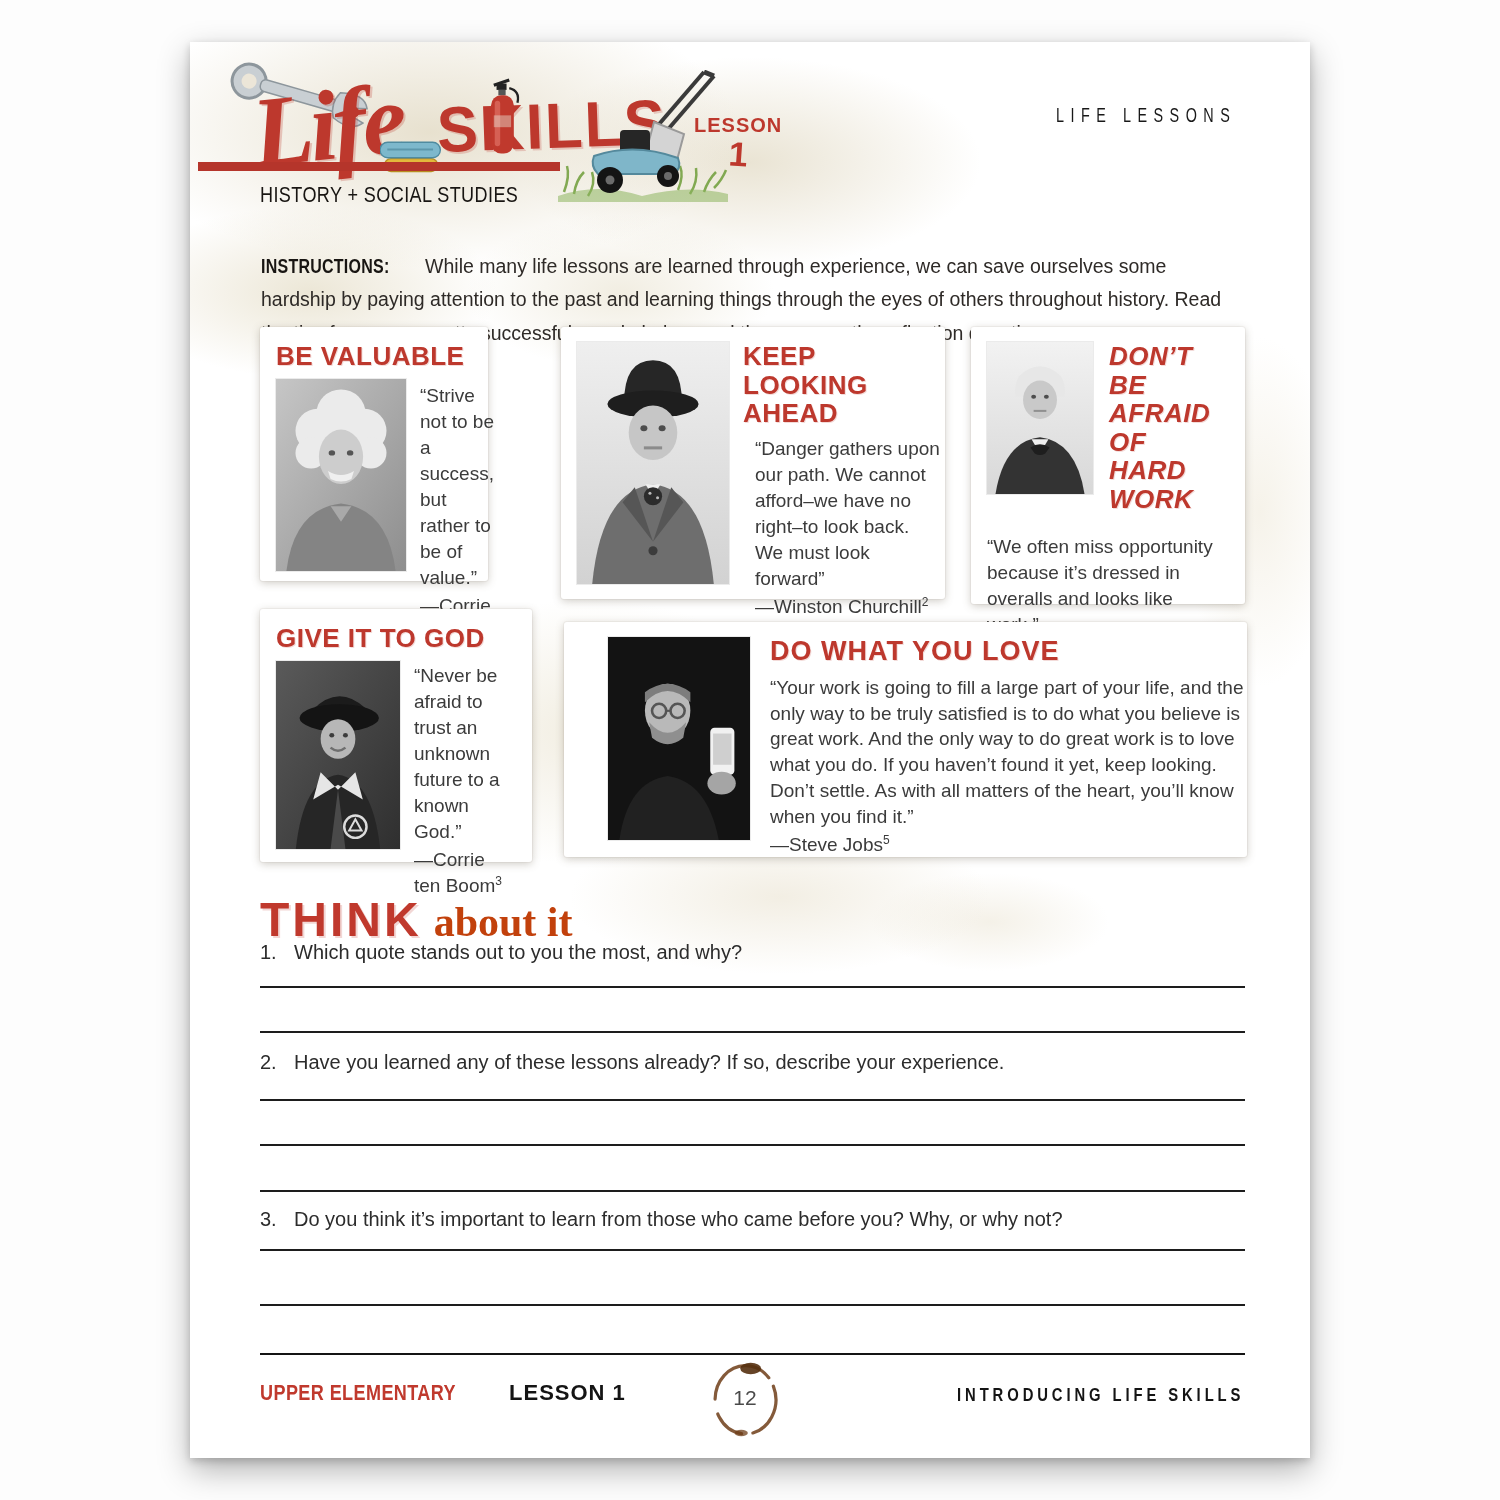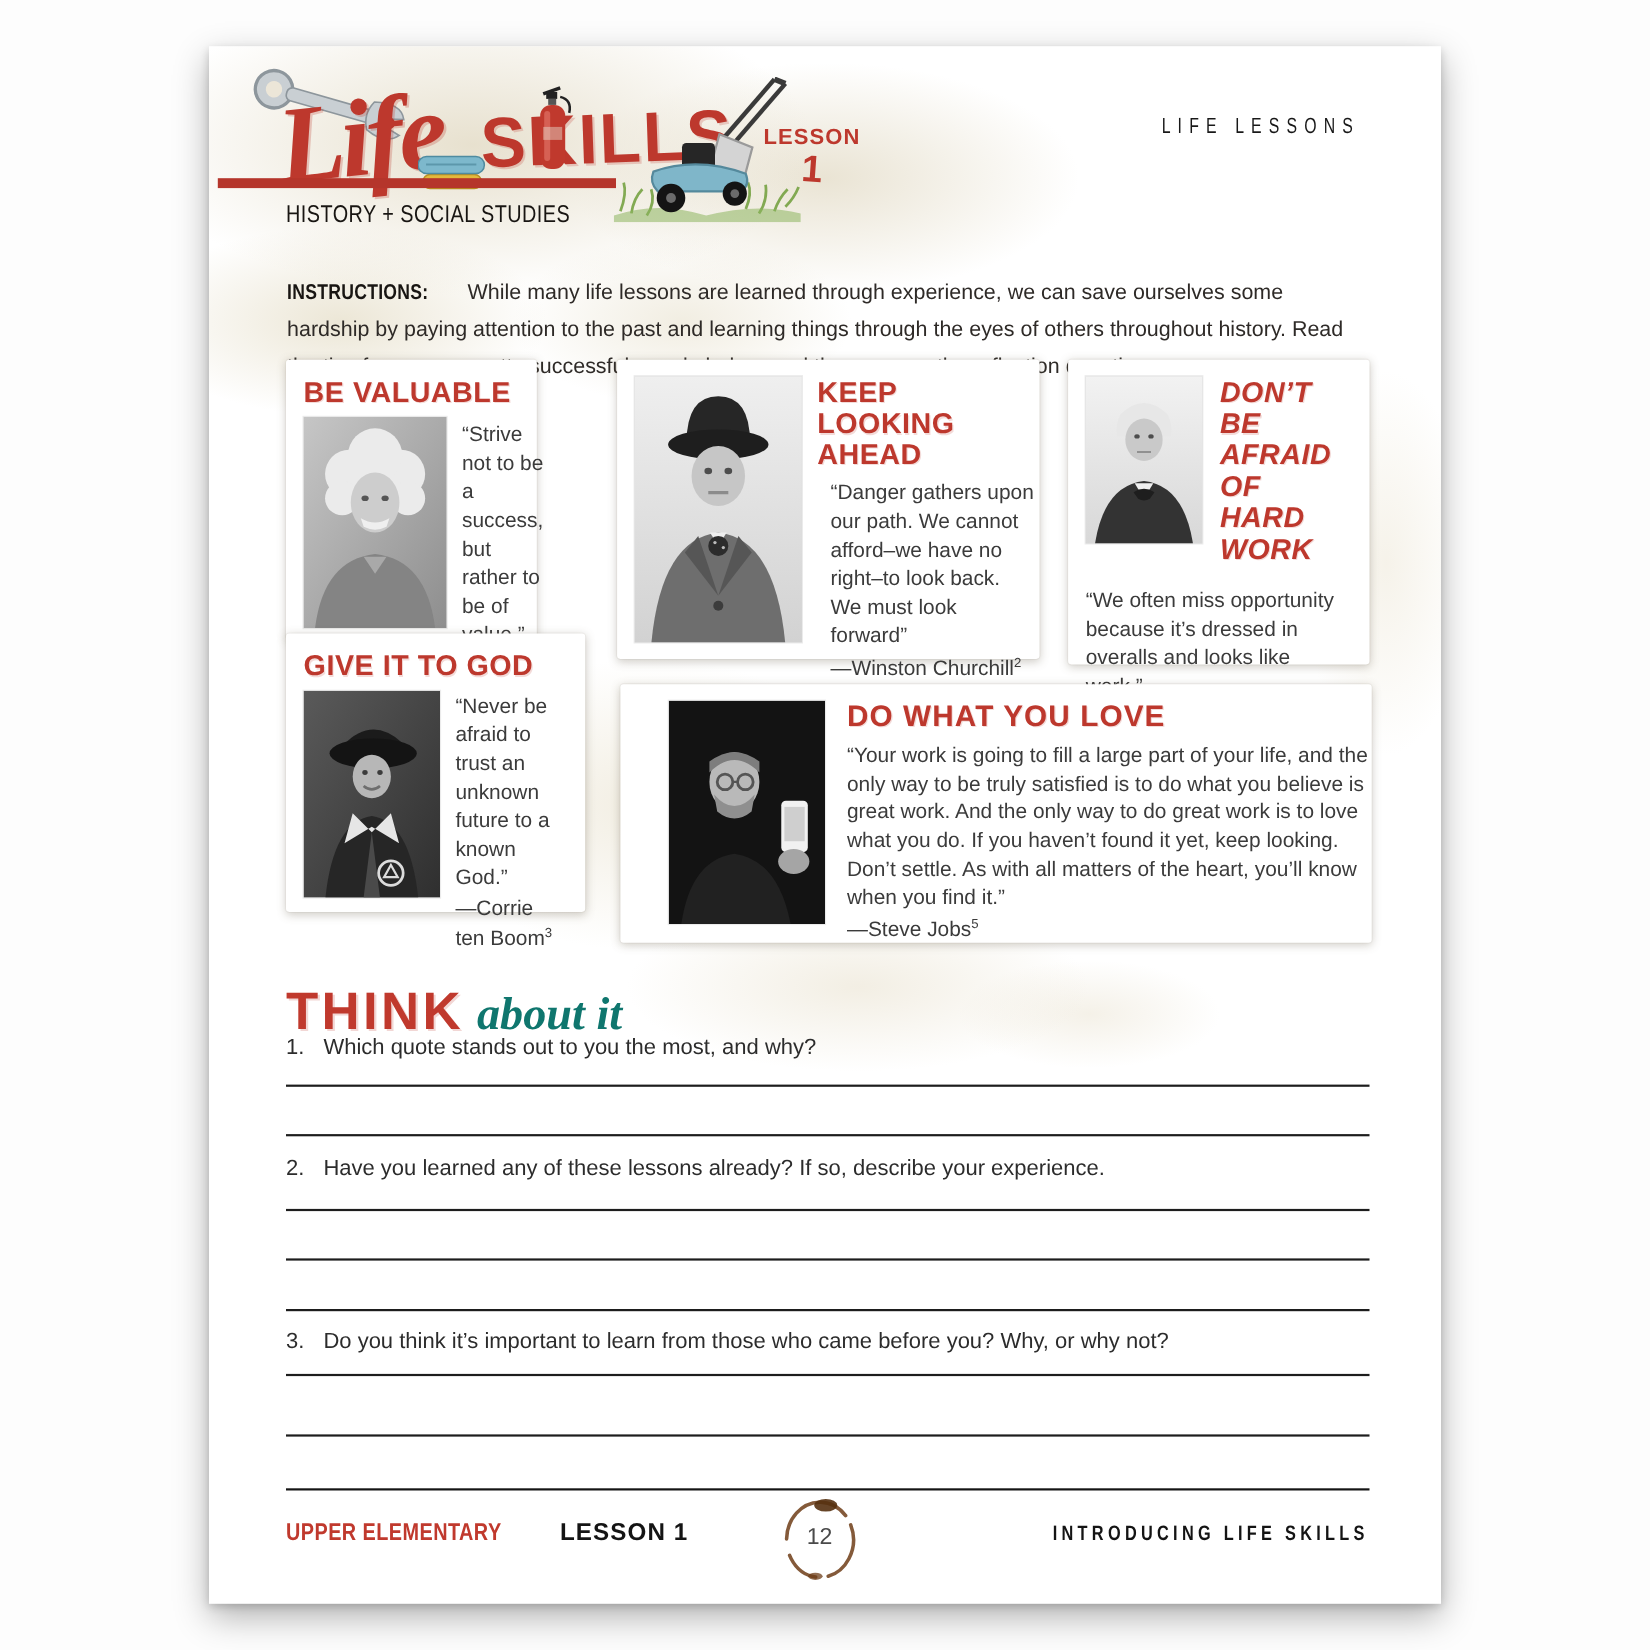--- a/index.html
+++ b/index.html
@@ -79,33 +79,33 @@
   }
   .quote { color:#3b3b3b; font-size:19px; line-height:1.37; }
   .quote .attr { display:block; margin-top:2px; }
   sup { font-size:12px; }
   .photo { display:block; background:#d7d7d7; box-shadow:0 0 0 1px rgba(0,0,0,.08); }
   .row { display:flex; gap:14px; }
 
   .card1 { left:70px;  top:285px; width:228px; height:254px; }
   .card2 { left:371px; top:285px; width:384px; height:272px; }
   .card3 { left:781px; top:285px; width:274px; height:277px; }
-  .card4 { left:70px;  top:534px; width:272px; height:253px; }
+  .card4 { left:70px;  top:567px; width:272px; height:253px; }
   .card5 { left:374px; top:580px; width:683px; height:235px;padding-left:44px; }
   .card5 .quote { line-height:1.36; }
 
   
   .think-title { position:absolute; left:70px; top:850px; }
   .think-main {
     font-size:48px; font-weight:800; color:#c0392d; letter-spacing:3px;
     text-shadow:2px 2px 0 rgba(192,57,45,.2);
   }
   .think-script {
-    font-family:"Liberation Serif", serif; font-style:italic; font-weight:700;
-    font-size:42px; color:#0f766e; margin-left:12px;
+    font-family:"Liberation Serif", serif; font-weight:700;
+    font-size:42px; color:#c2410c; margin-left:12px;
   }
   .q { position:absolute; left:70px; width:985px; font-size:20px; color:#2c2c2c; display:flex; }
   .q .num { width:34px; flex:0 0 34px; }
   .ans-line { position:absolute; left:70px; width:985px; border-top:2px solid #1d1d1d; }
 
   
   .foot-rule { position:absolute; left:70px; top:1311px; width:985px; border-top:2.5px solid #141414; }
   .foot-left { position:absolute; left:70px; top:1338px; font-size:22px; white-space:nowrap; }
   .foot-left .series { color:#c0392d; font-weight:800; letter-spacing:.5px; }
   .foot-left .lesson { color:#141414; font-weight:800; margin-left:10px; letter-spacing:1px; }

